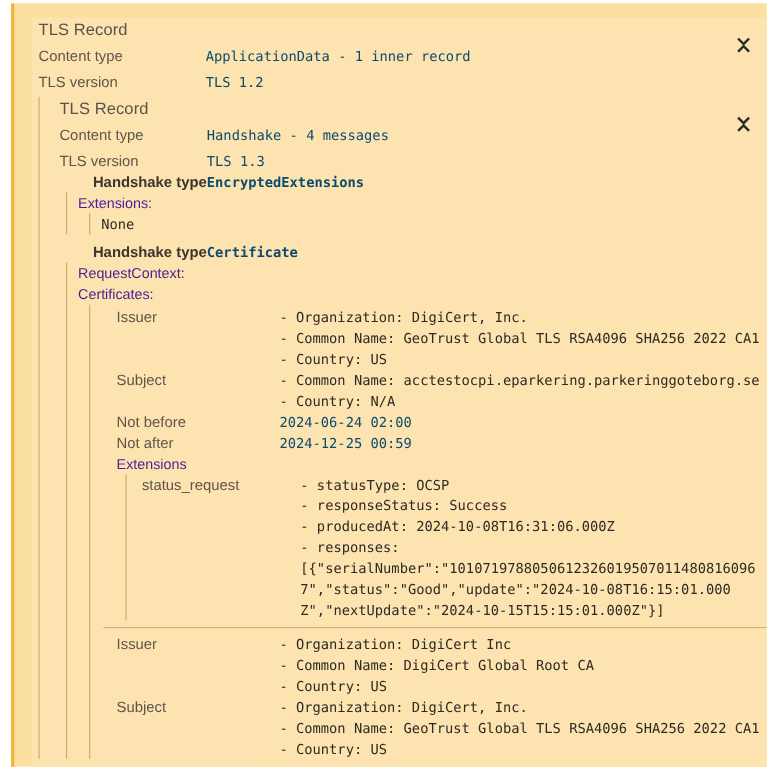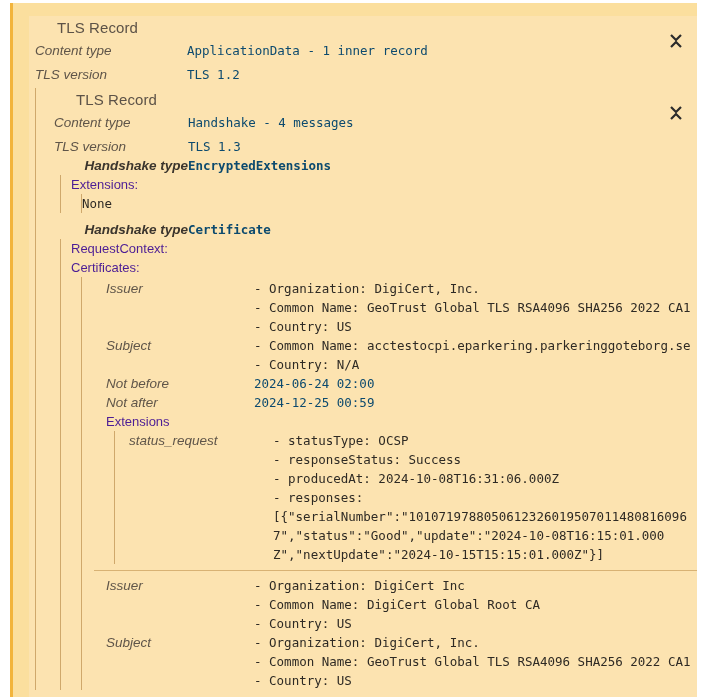--- a/index.html
+++ b/index.html
@@ -39,41 +39,39 @@
   
   .record {
     position: relative;
     box-sizing: border-box;
   }
   .record-title {
     font-size: 15px;
     color: #5c5247;
     padding: 3px 0 5px 6px;
     letter-spacing: 0.1px;
-    margin-left: 22px;
   }
 
   
   .guide {
     border-left: 1px solid #cfa86b;
   }
 
   
   .row {
     display: flex;
     align-items: flex-start;
     min-height: 19px;
     line-height: 19px;
   }
   .klabel {
     font-size: 13.5px;
     color: #5f5549;
     flex: 0 0 auto;
     white-space: nowrap;
-    font-style: italic;
   }
   .klabel.bold {
     font-weight: bold;
     color: #3b352d;
     text-align: right;
   }
   .kval {
     font-family: "DejaVu Sans Mono", "Liberation Mono", monospace;
     font-size: 12.5px;
     color: #0c4a6e;
@@ -162,21 +160,21 @@
           <div class="kval">TLS 1.3</div>
         </div>
 
         <div class="row" style="padding-left:6px;">
           <div class="klabel bold" style="width:134px;">Handshake type</div>
           <div class="kval bold">EncryptedExtensions</div>
         </div>
 
         <div class="guide" style="margin-left:12px; padding-left:10px;">
           <div class="plainline">Extensions:</div>
-          <div class="guide" style="margin-left:10px; ">
+          <div class="guide" style="margin-left:10px; padding-left:10px;">
             <div class="monoline">None</div>
           </div>
         </div>
 
         <div class="row" style="padding-left:6px; margin-top:7px;">
           <div class="klabel bold" style="width:134px;">Handshake type</div>
           <div class="kval bold">Certificate</div>
         </div>
 
         <div class="guide" style="margin-left:12px; padding-left:10px;">

